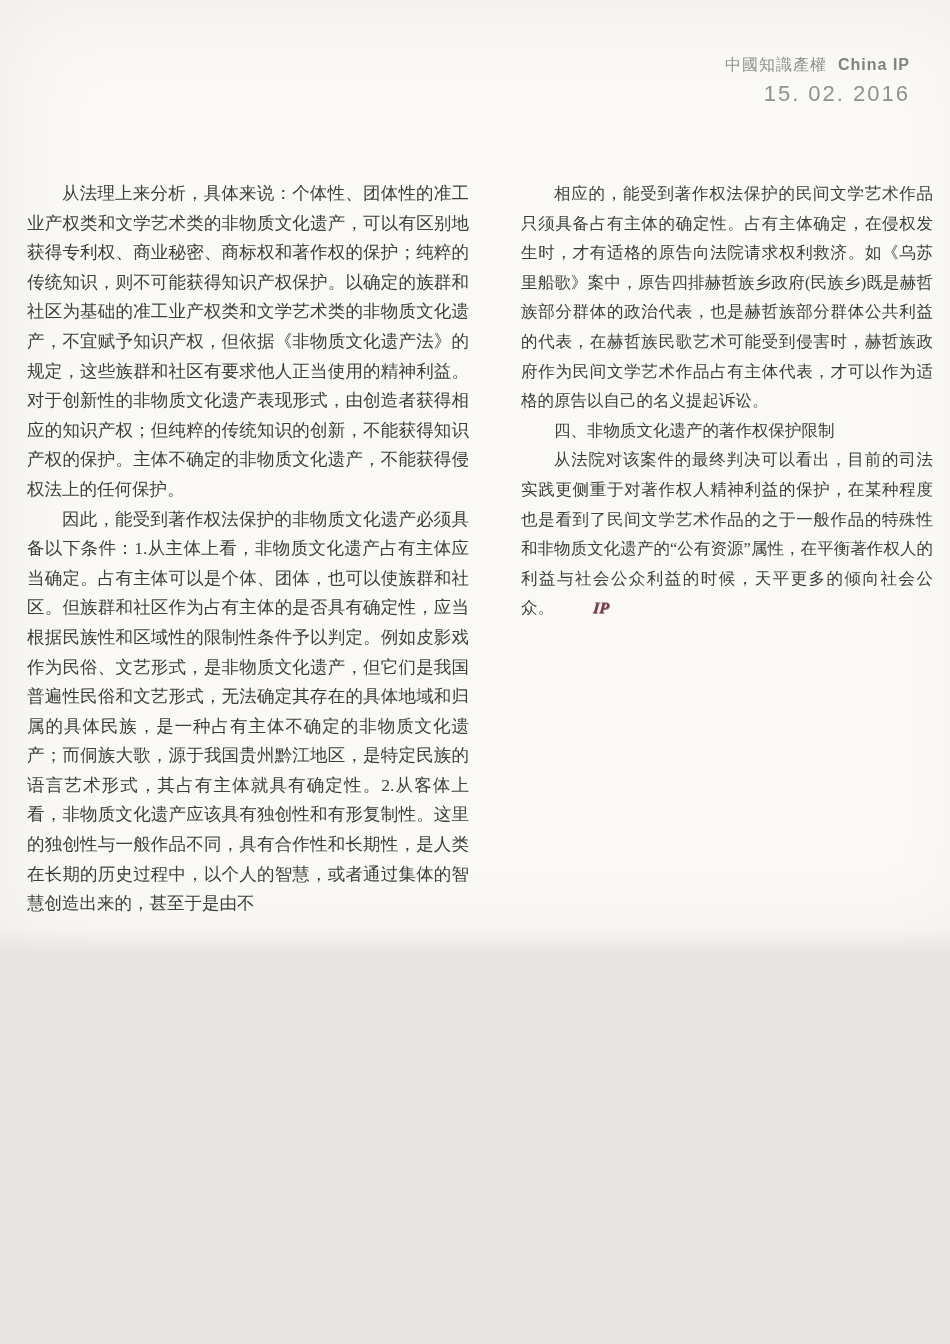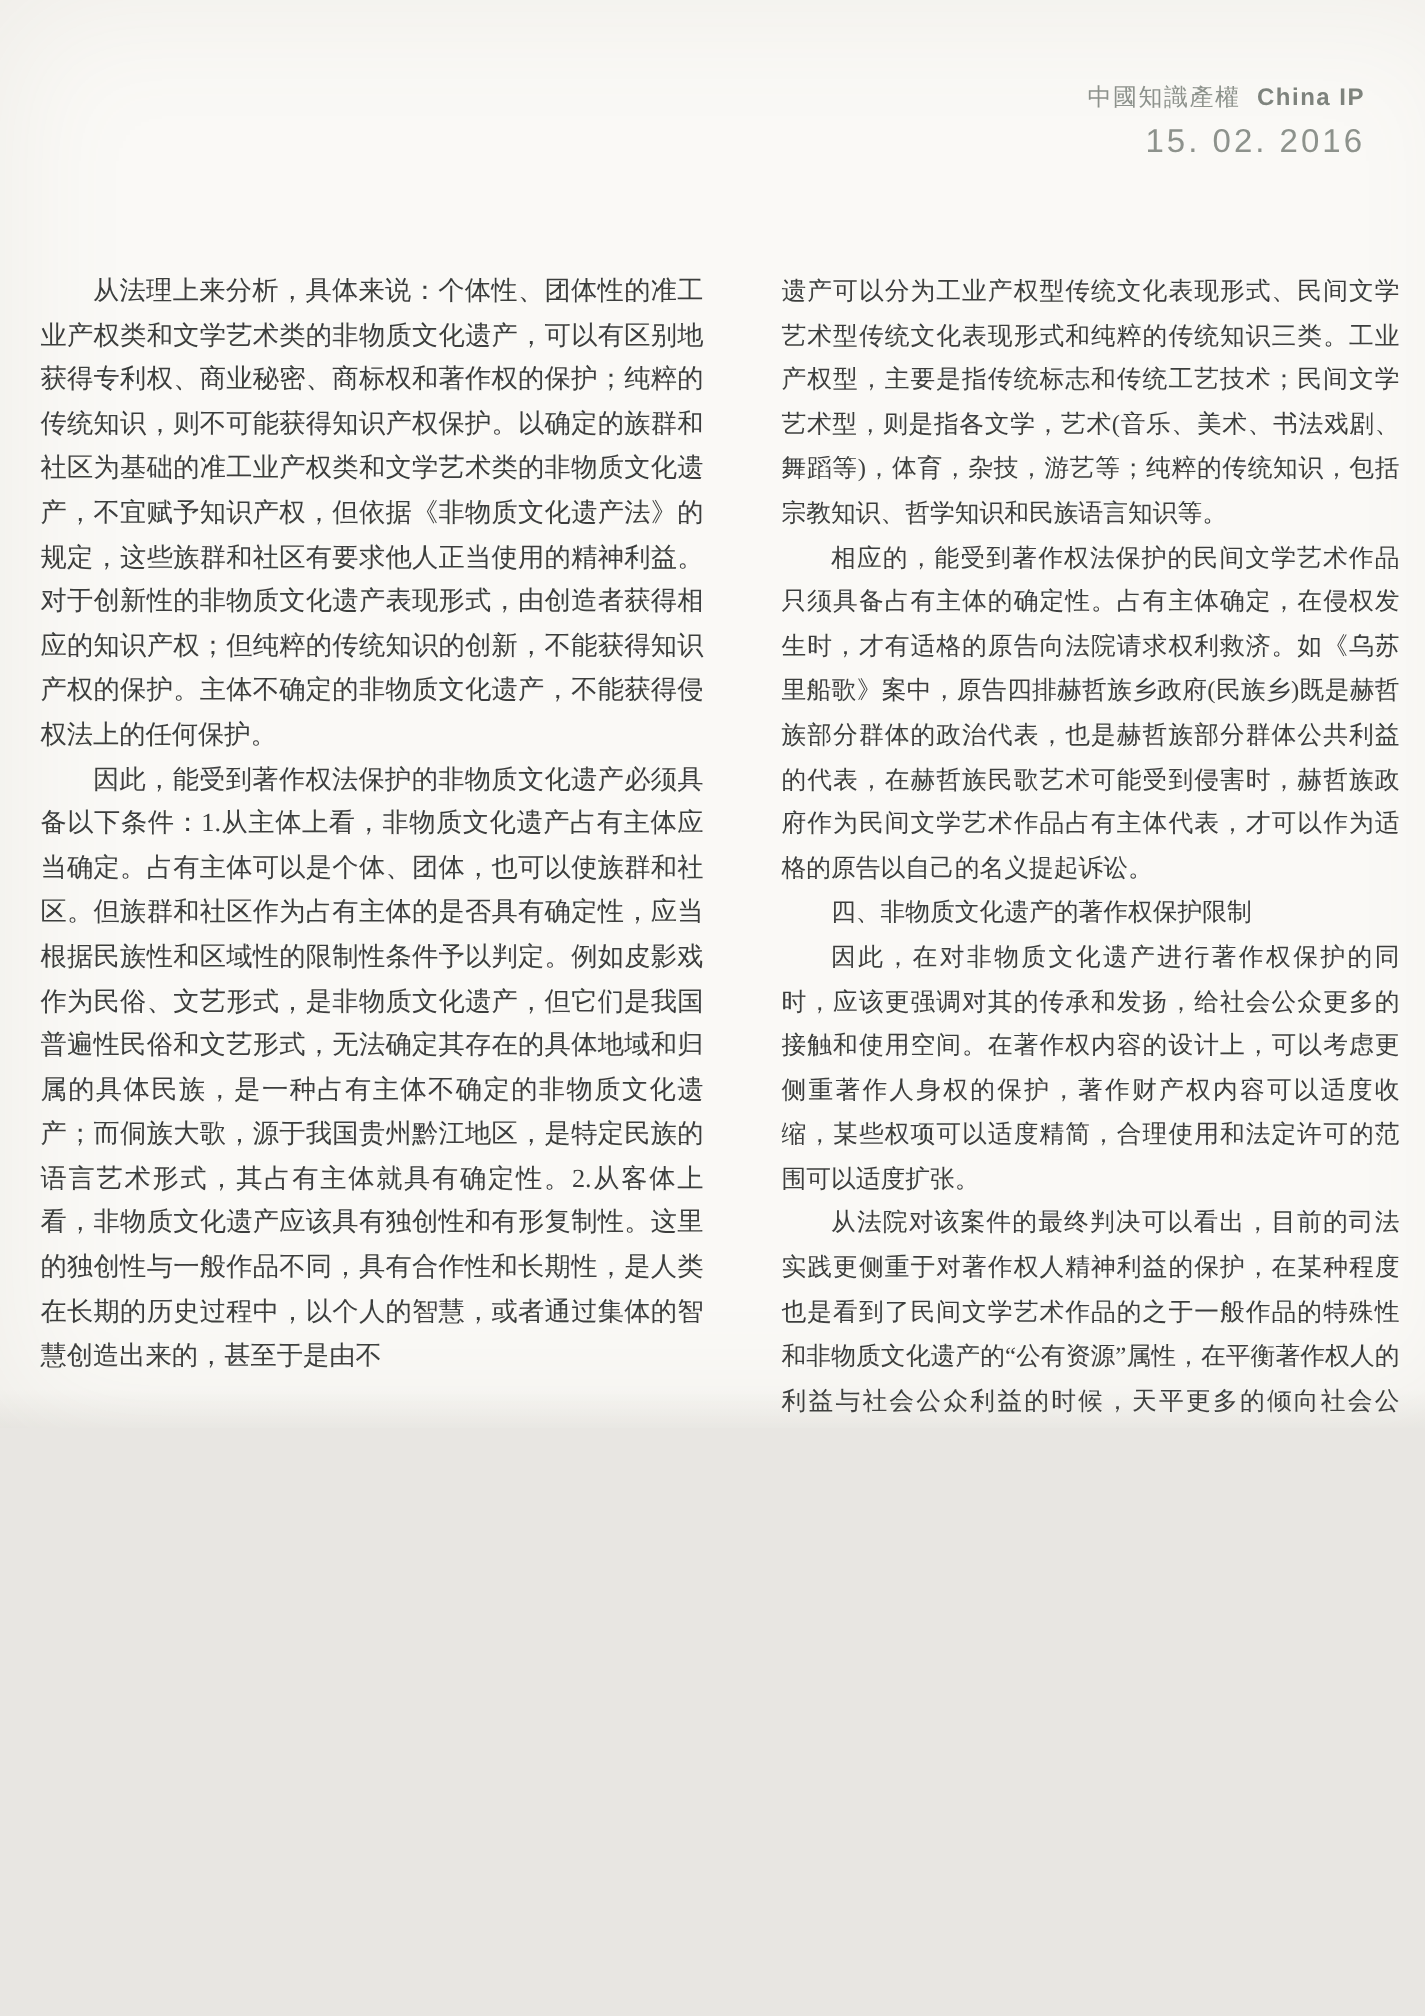--- a/index.html
+++ b/index.html
@@ -82,24 +82,22 @@
     </div>
     <div class="date-line">15. 02. 2016</div>
   </div>
 
   <div class="col col-left">
     <p class="ind">从法理上来分析，具体来说：个体性、团体性的准工业产权类和文学艺术类的非物质文化遗产，可以有区别地获得专利权、商业秘密、商标权和著作权的保护；纯粹的传统知识，则不可能获得知识产权保护。以确定的族群和社区为基础的准工业产权类和文学艺术类的非物质文化遗产，不宜赋予知识产权，但依据《非物质文化遗产法》的规定，这些族群和社区有要求他人正当使用的精神利益。对于创新性的非物质文化遗产表现形式，由创造者获得相应的知识产权；但纯粹的传统知识的创新，不能获得知识产权的保护。主体不确定的非物质文化遗产，不能获得侵权法上的任何保护。</p>
     <p class="ind">因此，能受到著作权法保护的非物质文化遗产必须具备以下条件：1.从主体上看，非物质文化遗产占有主体应当确定。占有主体可以是个体、团体，也可以使族群和社区。但族群和社区作为占有主体的是否具有确定性，应当根据民族性和区域性的限制性条件予以判定。例如皮影戏作为民俗、文艺形式，是非物质文化遗产，但它们是我国普遍性民俗和文艺形式，无法确定其存在的具体地域和归属的具体民族，是一种占有主体不确定的非物质文化遗产；而侗族大歌，源于我国贵州黔江地区，是特定民族的语言艺术形式，其占有主体就具有确定性。2.从客体上看，非物质文化遗产应该具有独创性和有形复制性。这里的独创性与一般作品不同，具有合作性和长期性，是人类在长期的历史过程中，以个人的智慧，或者通过集体的智慧创造出来的，甚至于是由不</p>
   </div>
 
   <div class="col col-right">
-    <p>遗产可以分为工业产权型传统文化表现形式、民间文学艺术型传统文化表现形式和纯粹的传统知识三类。工业产权型，主要是指传统标志和传统工艺技术；民间文学艺术型，则是指各文学，艺术(音乐、美术、书法戏剧、舞蹈等)，体育，杂技，游艺等；纯粹的传统知识，包括宗教知识、哲学知识和民族语言知识等。</p>
     <p class="ind">相应的，能受到著作权法保护的民间文学艺术作品只须具备占有主体的确定性。占有主体确定，在侵权发生时，才有适格的原告向法院请求权利救济。如《乌苏里船歌》案中，原告四排赫哲族乡政府(民族乡)既是赫哲族部分群体的政治代表，也是赫哲族部分群体公共利益的代表，在赫哲族民歌艺术可能受到侵害时，赫哲族政府作为民间文学艺术作品占有主体代表，才可以作为适格的原告以自己的名义提起诉讼。</p>
     <p class="ind">四、非物质文化遗产的著作权保护限制</p>
-    <p class="ind">因此，在对非物质文化遗产进行著作权保护的同时，应该更强调对其的传承和发扬，给社会公众更多的接触和使用空间。在著作权内容的设计上，可以考虑更侧重著作人身权的保护，著作财产权内容可以适度收缩，某些权项可以适度精简，合理使用和法定许可的范围可以适度扩张。</p>
     <p class="ind"><span>从法院对该案件的最终判决可以看出，目前的司法实践更侧重于对著作权人精神利益的保护，在某种程度也是看到了民间文学艺术作品的之于一般作品的特殊性和非物质文化遗产的“公有资源”属性，在平衡著作权人的利益与社会公众利益的时候，天平更多的倾向社会公众。</span><span class="ip-mark">IP</span></p>
   </div>
 
   <div class="pull-quote">
     <svg class="pq-arrow" width="152" height="56" viewBox="0 0 152 56" xmlns="http://www.w3.org/2000/svg">
       <line x1="8" y1="5" x2="41" y2="38" stroke="#585856" stroke-width="1.8"></line>
       <path d="M35 39 L45 45 L42 33 Z" fill="#585856"></path>
       <line x1="45" y1="0" x2="45" y2="44" stroke="#585856" stroke-width="1.8"></line>
       <line x1="2" y1="46.5" x2="47" y2="46.5" stroke="#585856" stroke-width="2.6"></line>
       <line x1="2" y1="53" x2="150" y2="53" stroke="#6b6b68" stroke-width="1.4"></line>

